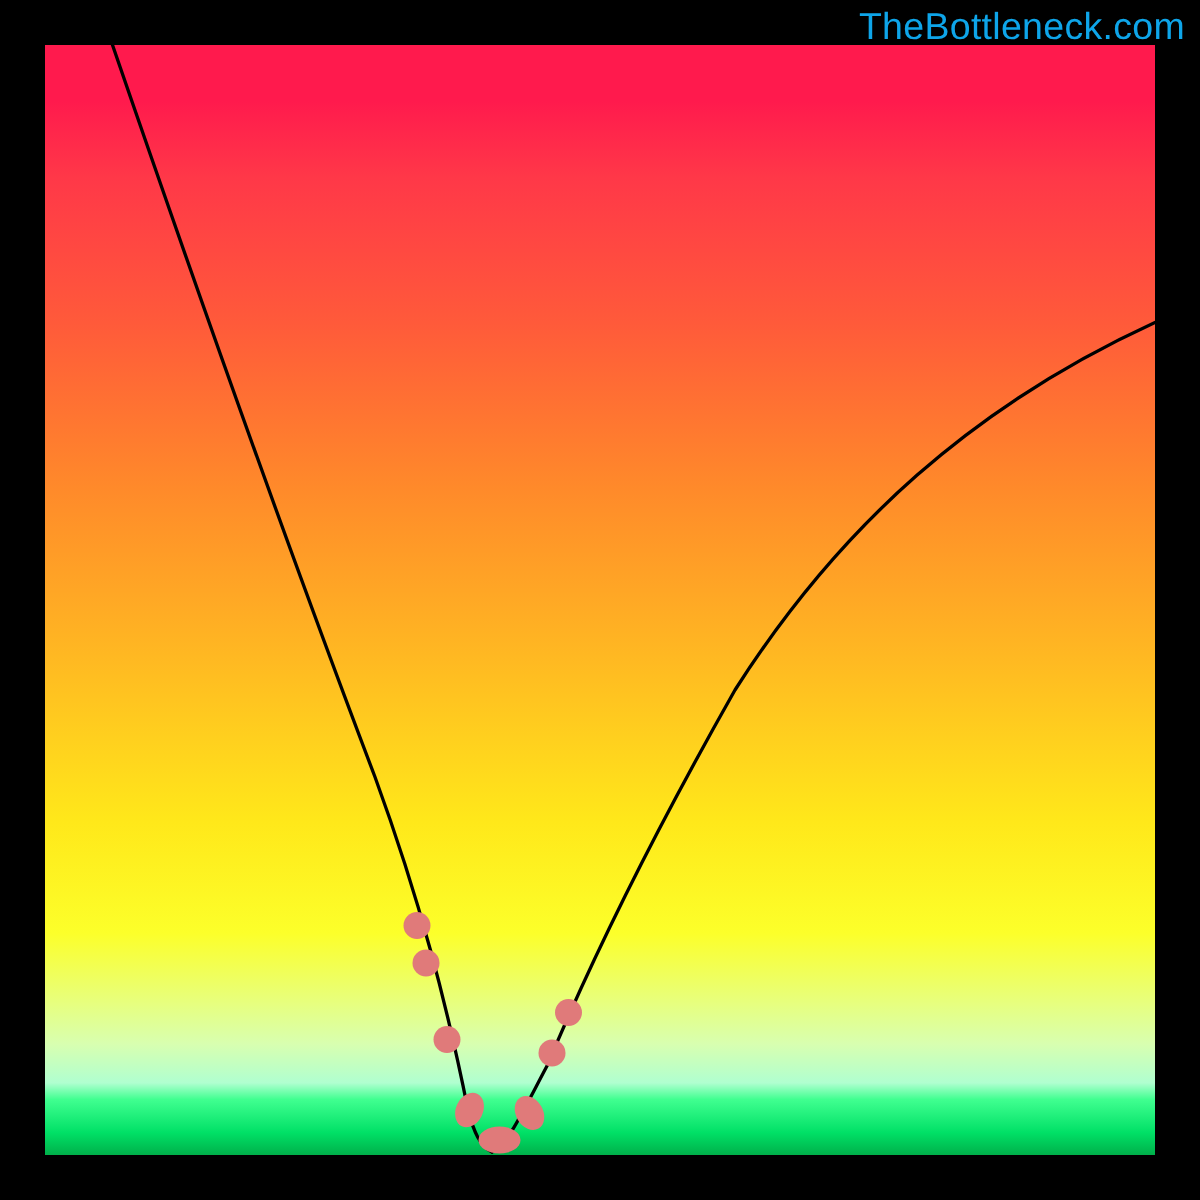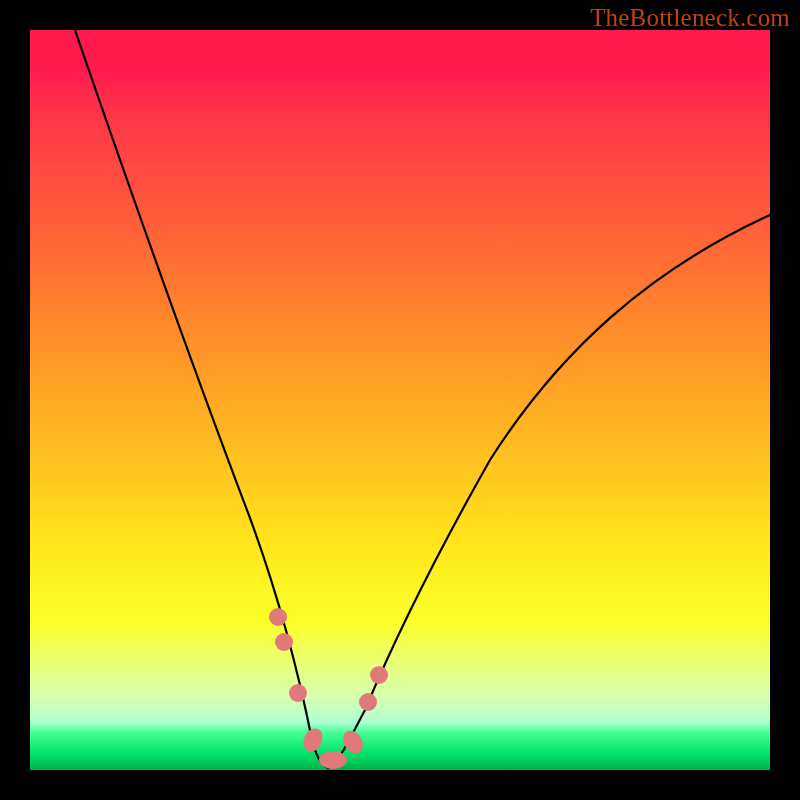--- a/index.html
+++ b/index.html
@@ -34,25 +34,24 @@
       #00e066 98%,
       #00b04a 100%
     );
   }
   .watermark {
     position: absolute;
     top: 4px;
     right: 10px;
     font-size: 25px;
     font-weight: 400;
-    color: #c2410c;
+    color: #0ea5e9;
     letter-spacing: 0.2px;
     z-index: 50;
     user-select: none;
-    font-family: Liberation Serif, serif;
   }
   svg.curves {
     position: absolute;
     left: 0;
     top: 0;
     width: 740px;
     height: 740px;
     z-index: 10;
   }
   .curve-line {

